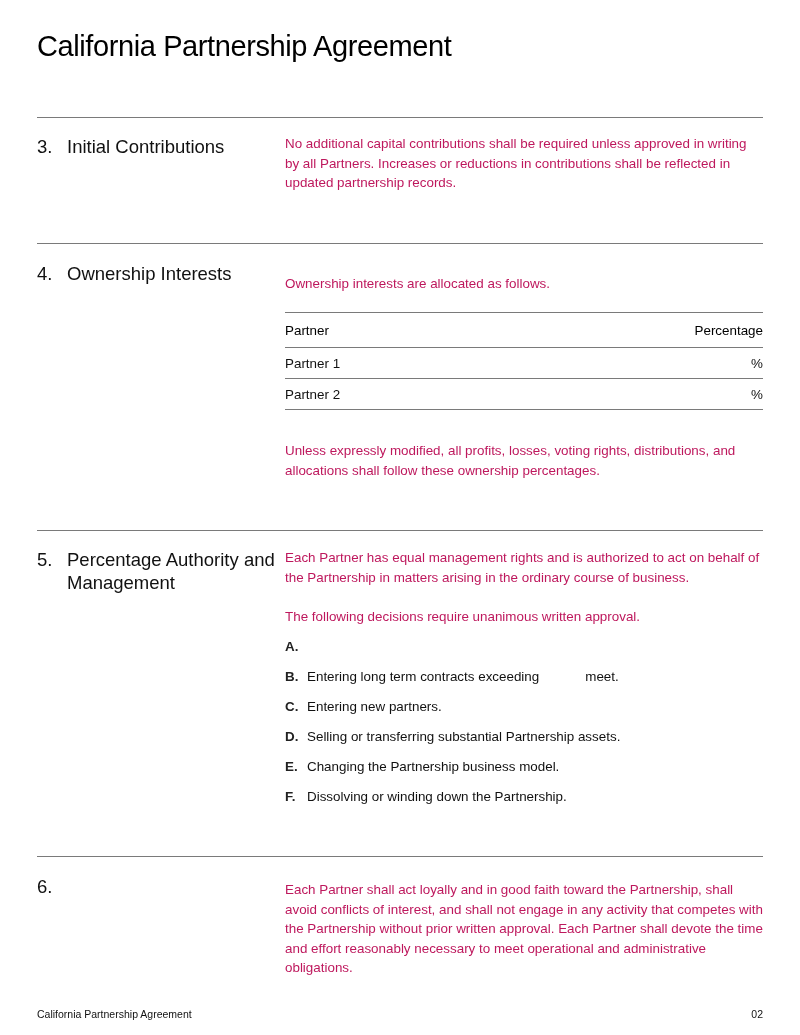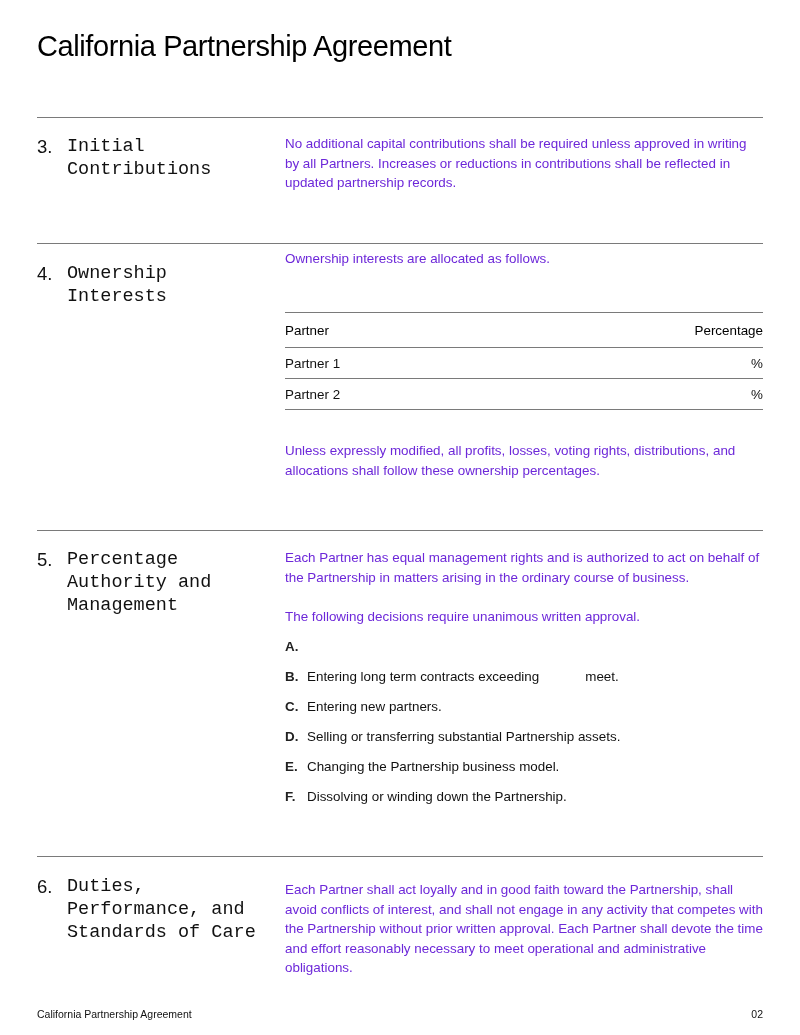--- a/index.html
+++ b/index.html
@@ -29,28 +29,28 @@
     .section-heading {
       position: absolute;
       left: 37px;
       width: 240px;
       font-size: 18.5px;
       line-height: 23px;
       color: #111;
       display: flex;
     }
     .section-heading .num { width: 30px; flex: none; }
-    .section-heading .txt { flex: 1; font-family: Liberation Mono, monospace; }
+    .section-heading .txt { flex: 1; }
     .body-text {
       position: absolute;
       left: 285px;
       width: 478px;
       font-size: 13.4px;
       line-height: 19.6px;
-      color: #6d28d9;
+      color: #be185d;
     }
     .table {
       position: absolute;
       left: 285px;
       width: 478px;
       top: 312px;
       font-size: 13.4px;
       border-top: 1px solid #7a7a7a;
     }
     .table .row {
@@ -96,21 +96,21 @@
   <span class="num">3.</span>
   <span class="txt">Initial Contributions</span>
 </div>
 <p class="body-text" style="top:134px">No additional capital contributions shall be required unless approved in writing by all Partners. Increases or reductions in contributions shall be reflected in updated partnership records.</p>
 
 <div class="rule" style="top:243px"></div>
 <div class="section-heading" style="top:262px">
   <span class="num">4.</span>
   <span class="txt">Ownership Interests</span>
 </div>
-<p class="body-text" style="top:249px">Ownership interests are allocated as follows.</p>
+<p class="body-text" style="top:274px">Ownership interests are allocated as follows.</p>
 
 <div class="table">
   <div class="row header">
     <span>Partner</span>
     <span>Percentage</span>
   </div>
   <div class="row">
     <span>Partner 1</span>
     <span>%</span>
   </div>
@@ -154,18 +154,17 @@
   </li>
   <li>
     <span class="letter">F.</span>
     <span>Dissolving or winding down the Partnership.</span>
   </li>
 </ul>
 
 <div class="rule" style="top:856px"></div>
 <div class="section-heading" style="top:875px">
   <span class="num">6.</span>
-  <span class="txt">Duties, Performance, and Standards of Care</span>
 </div>
 <p class="body-text" style="top:880px">Each Partner shall act loyally and in good faith toward the Partnership, shall avoid conflicts of interest, and shall not engage in any activity that competes with the Partnership without prior written approval. Each Partner shall devote the time and effort reasonably necessary to meet operational and administrative obligations.</p>
 
 <div class="footer-left">California Partnership Agreement</div>
 <div class="footer-right">02</div>
 
 </body></html>

